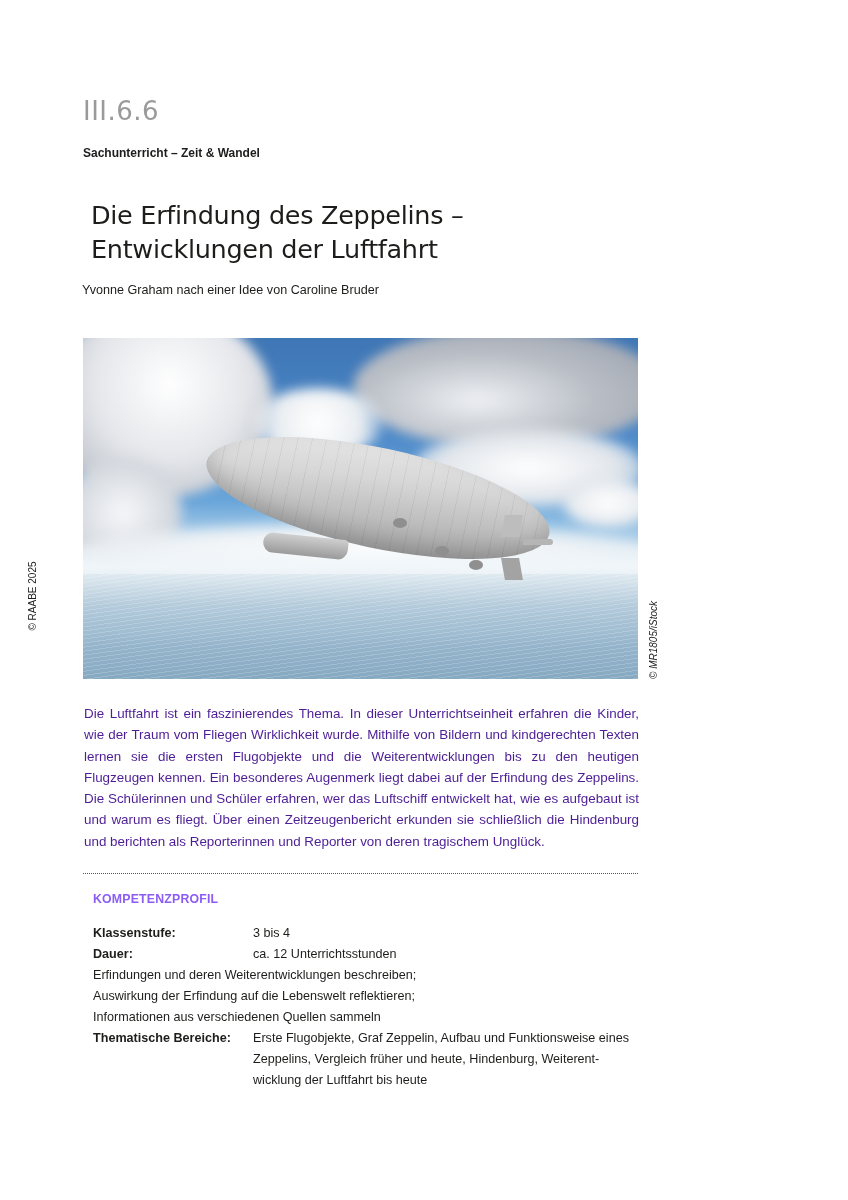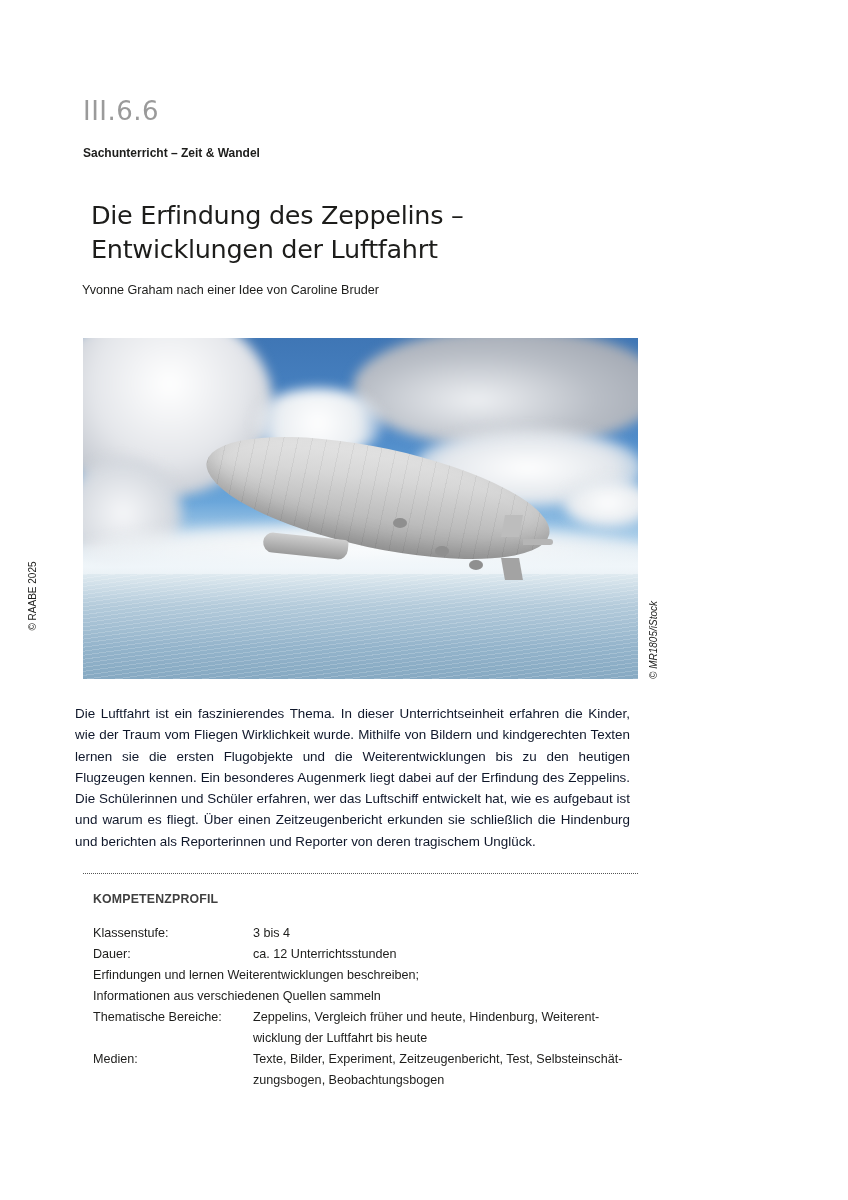--- a/index.html
+++ b/index.html
@@ -37,30 +37,30 @@
   .hero .gondola { position: absolute; left: 180px; top: 198px; width: 85px; height: 20px; border-radius: 10px 4px 10px 10px;
                    background: linear-gradient(180deg, #cfcfcf, #9a9a9a); transform: rotate(6deg); }
   .hero .fin-top { position: absolute; left: 420px; top: 177px; width: 18px; height: 22px; background: #bdbdbd;
                    transform: skewX(-10deg); }
   .hero .fin-bottom { position: absolute; left: 420px; top: 220px; width: 18px; height: 22px; background: #a3a3a3;
                       transform: skewX(10deg); }
   .hero .fin-side { position: absolute; left: 440px; top: 201px; width: 30px; height: 6px; background: #b5b5b5;
                     border-radius: 0 6px 6px 0; }
   .hero .engine { position: absolute; width: 14px; height: 10px; border-radius: 50%; background: #8f8f8f; }
 
-  .intro { position: absolute; left: 75px; top: 703px; width: 555px; font-size: 13.4px; line-height: 21.3px;
-           text-align: justify; color: #0f172a; margin: 0; }
+  .intro { position: absolute; left: 84px; top: 703px; width: 555px; font-size: 13.4px; line-height: 21.3px;
+           text-align: justify; color: #4c1d95; margin: 0; }
 
   .separator { position: absolute; left: 83px; top: 873px; width: 555px; height: 0;
                border-top: 1.5px dotted #555555; }
 
   .profile { position: absolute; left: 93px; top: 892px; width: 545px; }
-  .profile-heading { font-size: 12.3px; font-weight: bold; color: #404040; margin: 0 0 17px 0; letter-spacing: 0.2px; }
+  .profile-heading { font-size: 12.3px; font-weight: bold; color: #8b5cf6; margin: 0 0 17px 0; letter-spacing: 0.2px; }
   .profile-row { display: flex; font-size: 12.6px; line-height: 21px; }
-  .profile-label { width: 160px; flex: none; font-weight: normal; }
+  .profile-label { width: 160px; flex: none; font-weight: bold; }
   .profile-value { flex: 1; }
   .profile-value div { white-space: nowrap; }
 </style>
 </head>
 <body>
 
 <div class="section-code">III.6.6</div>
 <div class="subject">Sachunterricht – Zeit &amp; Wandel</div>
 <h1 class="title">
   <div>Die Erfindung des Zeppelins –</div>
@@ -112,33 +112,28 @@
 
   <div class="profile-row">
     <div class="profile-label">Dauer:</div>
     <div class="profile-value">
       <div>ca. 12 Unterrichtsstunden</div>
     </div>
   </div>
 
   <div class="profile-row">
     <div class="profile-value">
-      <div>Erfindungen und lernen Weiterentwicklungen beschreiben;</div>
+      <div>Erfindungen und deren Weiterentwicklungen beschreiben;</div>
+      <div>Auswirkung der Erfindung auf die Lebenswelt reflektieren;</div>
       <div>Informationen aus verschiedenen Quellen sammeln</div>
     </div>
   </div>
 
   <div class="profile-row">
     <div class="profile-label">Thematische Bereiche:</div>
     <div class="profile-value">
+      <div>Erste Flugobjekte, Graf Zeppelin, Aufbau und Funktionsweise eines</div>
       <div>Zeppelins, Vergleich früher und heute, Hindenburg, Weiterent-</div>
       <div>wicklung der Luftfahrt bis heute</div>
     </div>
   </div>
 
-  <div class="profile-row">
-    <div class="profile-label">Medien:</div>
-    <div class="profile-value">
-      <div>Texte, Bilder, Experiment, Zeitzeugenbericht, Test, Selbsteinschät-</div>
-      <div>zungsbogen, Beobachtungsbogen</div>
-    </div>
-  </div>
 </div>
 
 </body></html>

